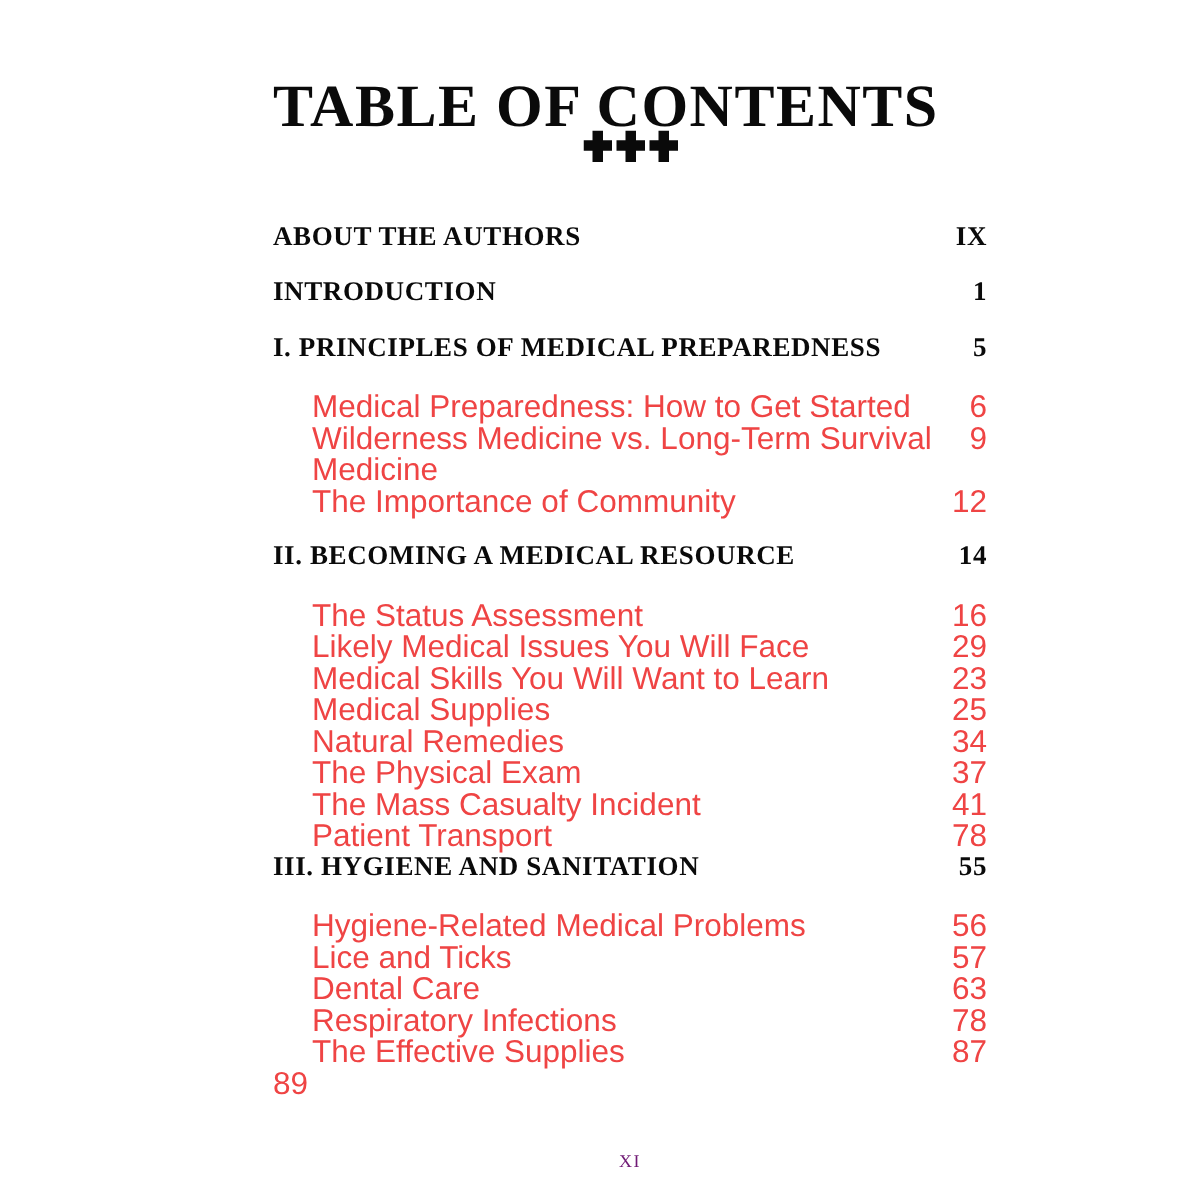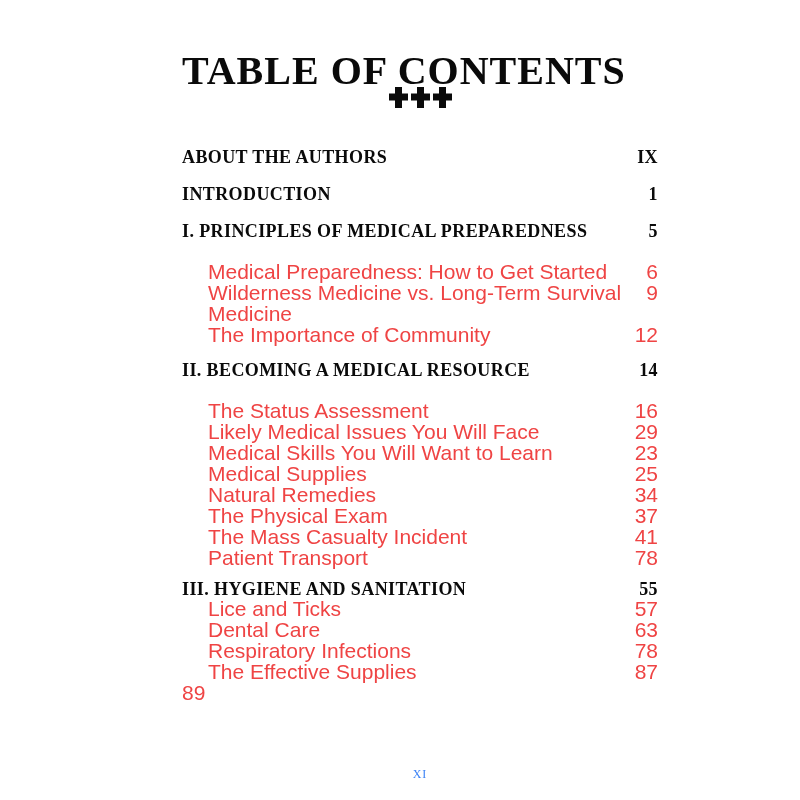--- a/index.html
+++ b/index.html
@@ -64,33 +64,33 @@
   .row.sub {
     font-family: "Liberation Sans", sans-serif;
     font-size: 21px;
     line-height: 21px;
     color: #ef4444;
   }
   .row.sub .lbl { padding-left: 26px; }
   .mt-h  { margin-top: 19px; }  
   .mt-g  { margin-top: 21px; }  
   .mt-hg { margin-top: 16px; }  
-  .mt-hg2{ margin-top: 12px; }
+  .mt-hg2{ }
   .pg { text-align: right; }
   .row.heading .pg { font-weight: bold; }
   .page-footer {
     position: absolute;
     top: 767px;
     left: 182px;
     width: 476px;
     text-align: center;
     font-family: "Liberation Serif", serif;
     font-size: 12px;
     letter-spacing: 1px;
-    color: #3b82f6;
+    color: #701a75;
   }
 </style>
 </head>
 <body>
 
 <div class="content-col">
 
   <h1 class="page-title">TABLE OF CONTENTS</h1>
 
   <div class="divider">
@@ -171,20 +171,24 @@
     <div class="row sub">
       <span class="lbl">Patient Transport</span>
       <span class="pg">78</span>
     </div>
 
     <div class="row heading mt-hg2">
       <span class="lbl">III. HYGIENE AND SANITATION</span>
       <span class="pg">55</span>
     </div>
 
+    <div class="row sub mt-g">
+      <span class="lbl">Hygiene-Related Medical Problems</span>
+      <span class="pg">56</span>
+    </div>
     <div class="row sub">
       <span class="lbl">Lice and Ticks</span>
       <span class="pg">57</span>
     </div>
     <div class="row sub">
       <span class="lbl">Dental Care</span>
       <span class="pg">63</span>
     </div>
     <div class="row sub">
       <span class="lbl">Respiratory Infections</span>

